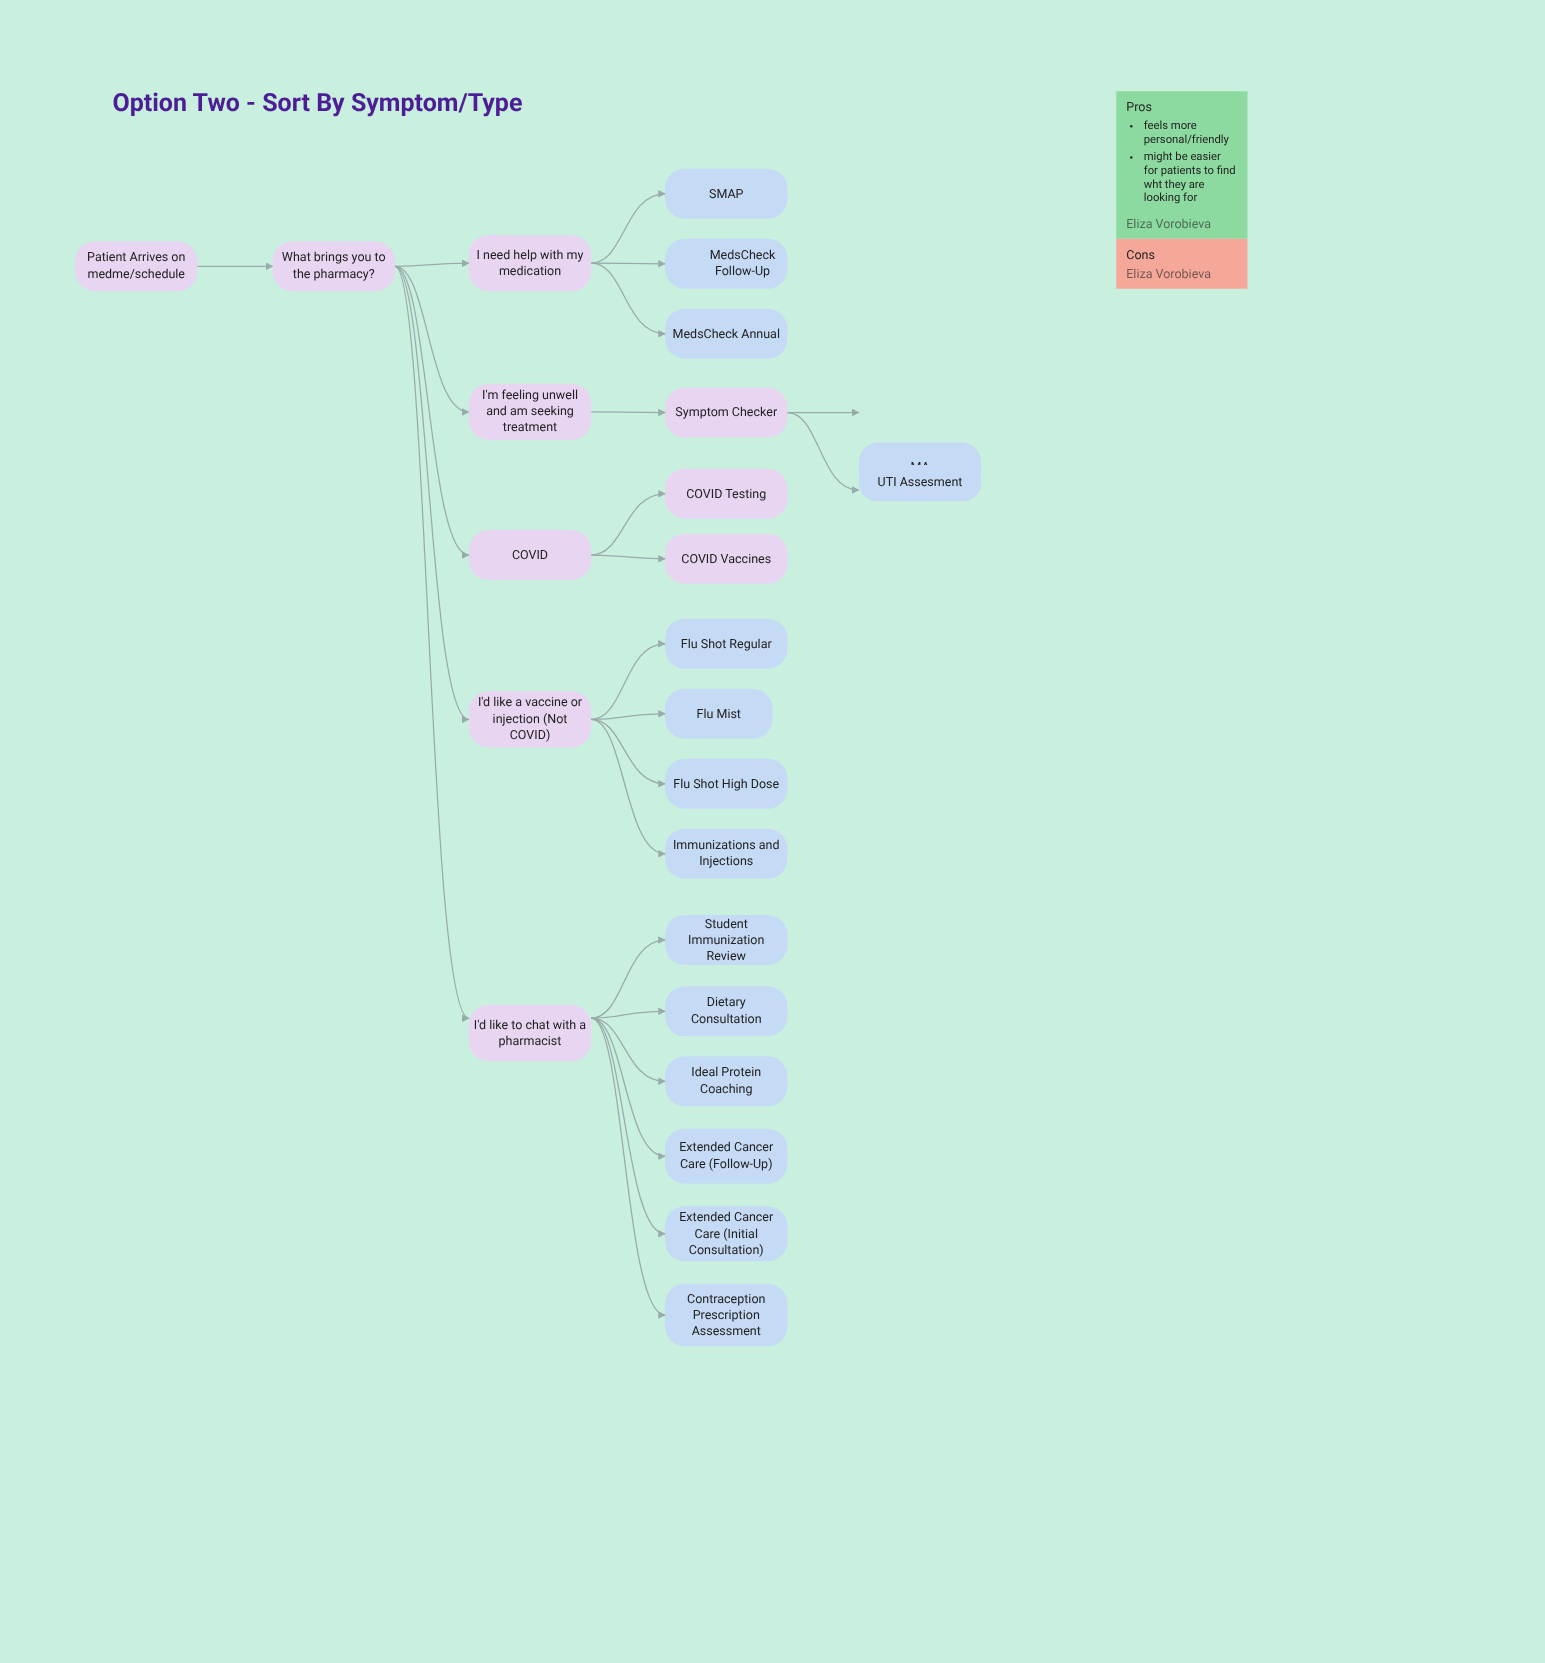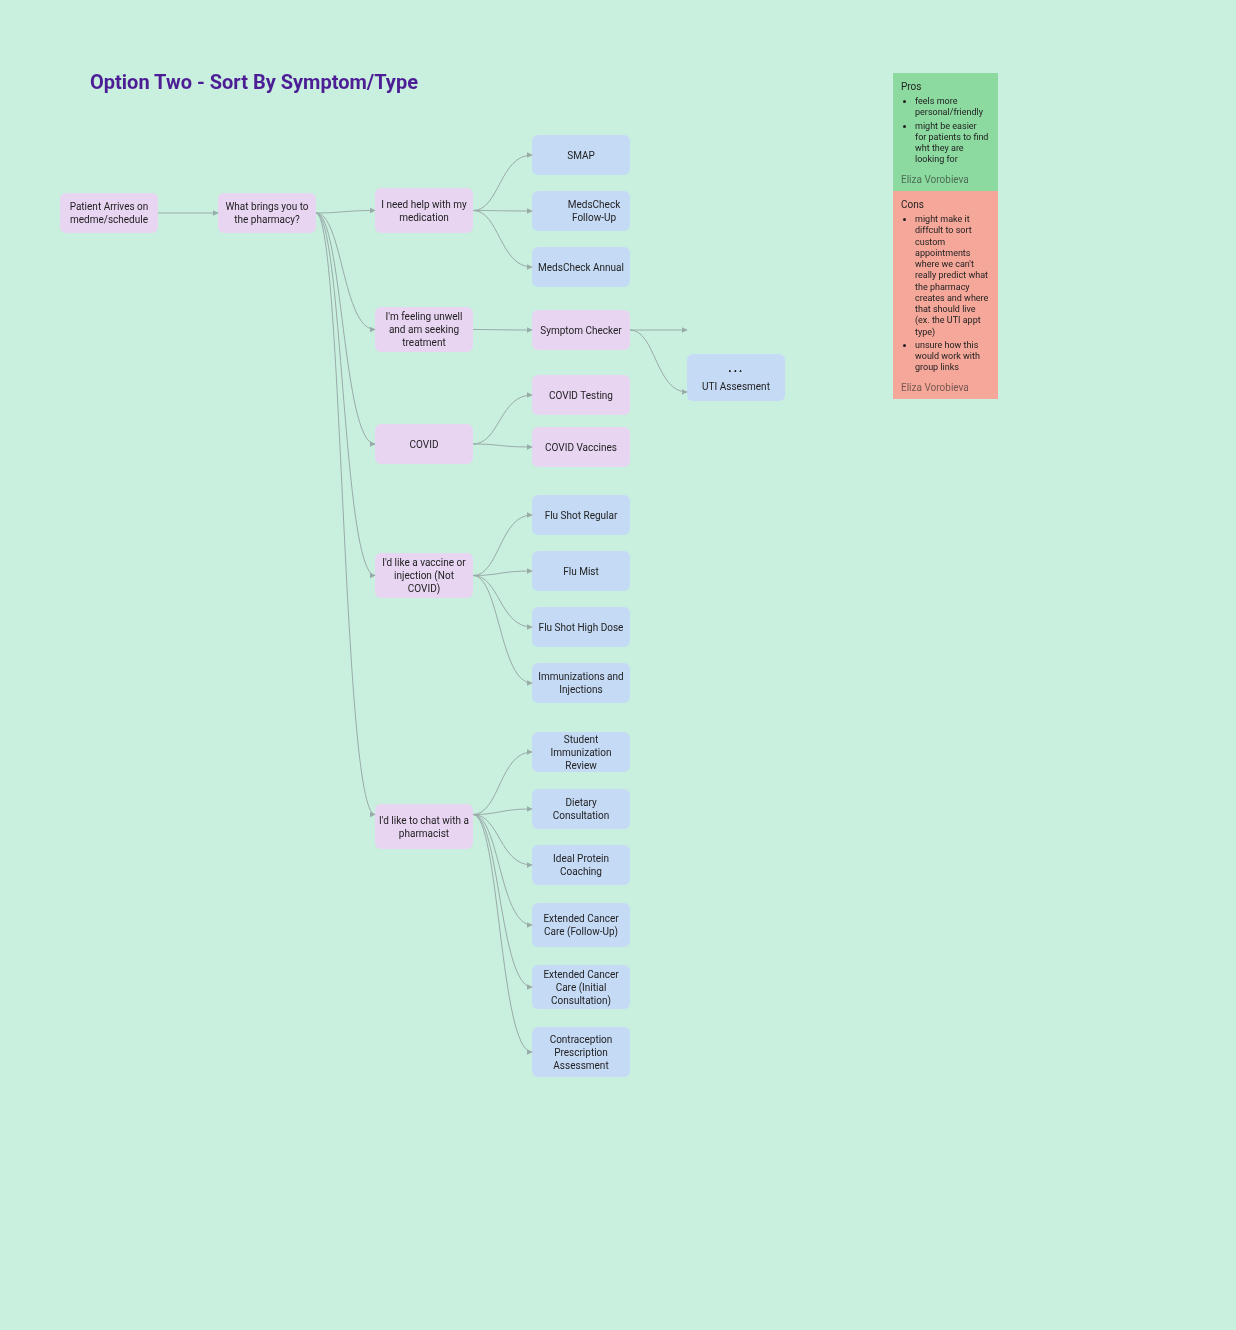--- a/index.html
+++ b/index.html
@@ -23,21 +23,21 @@
   .title {
     position: absolute;
     left: 90px;
     top: 70px;
     font-size: 20px;
     font-weight: 700;
     color: #4c1d95;
   }
   .node {
     position: absolute;
-    border-radius: 6px;
+    border-radius: 16px;
     display: flex;
     align-items: center;
     justify-content: center;
     text-align: center;
     font-size: 10px;
     line-height: 1.3;
     color: #222;
     padding: 4px;
   }
   .purple { background: #e8d5f2; }
@@ -82,21 +82,21 @@
 <div id="vaccine" class="node purple" style="left:375px; top:553px; width:98px; height:45px;">I'd like a vaccine or injection (Not COVID)</div>
 <div id="chat" class="node purple" style="left:375px; top:792px; width:98px; height:45px;margin-top:12px;">I'd like to chat with a pharmacist</div>
 
 <div id="smap" class="node blue" style="left:532px; top:135px; width:98px; height:40px;">SMAP</div>
 <div id="medFollow" class="node blue" style="left:532px; top:191px; width:98px; height:40px;padding-left:30px;">MedsCheck Follow-Up</div>
 <div id="medAnnual" class="node blue" style="left:532px; top:247px; width:98px; height:40px;">MedsCheck Annual</div>
 <div id="symptomChk" class="node purple" style="left:532px; top:310px; width:98px; height:40px;">Symptom Checker</div>
 <div id="covidTest" class="node purple" style="left:532px; top:375px; width:98px; height:40px;">COVID Testing</div>
 <div id="covidVax" class="node purple" style="left:532px; top:427px; width:98px; height:40px;">COVID Vaccines</div>
 <div id="fluReg" class="node blue" style="left:532px; top:495px; width:98px; height:40px;">Flu Shot Regular</div>
-<div id="fluMist" class="node blue" style="left:532px; top:551px; width:98px; height:40px;">Flu Mist</div>
+<div id="fluMist" class="node blue" style="left:532px; top:551px; width:86px; height:40px;">Flu Mist</div>
 <div id="fluHigh" class="node blue" style="left:532px; top:607px; width:98px; height:40px;">Flu Shot High Dose</div>
 <div id="immun" class="node blue" style="left:532px; top:663px; width:98px; height:40px;">Immunizations and Injections</div>
 <div id="student" class="node blue" style="left:532px; top:732px; width:98px; height:40px;">Student Immunization Review</div>
 <div id="diet" class="node blue" style="left:532px; top:789px; width:98px; height:40px;">Dietary Consultation</div>
 <div id="protein" class="node blue" style="left:532px; top:845px; width:98px; height:40px;">Ideal Protein Coaching</div>
 <div id="cancerFU" class="node blue" style="left:532px; top:903px; width:98px; height:44px;">Extended Cancer Care (Follow-Up)</div>
 <div id="cancerInit" class="node blue" style="left:532px; top:965px; width:98px; height:44px;">Extended Cancer Care (Initial Consultation)</div>
 <div id="contra" class="node blue" style="left:532px; top:1027px;width:98px; height:50px;">Contraception Prescription Assessment</div>
 
 <div id="ma" class="node blue" style="left:687px; top:310px; width:98px; height:40px;margin-top:44px;">MA</div>
@@ -106,24 +106,20 @@
   <div class="head">Pros</div>
   <ul>
     <li>feels more personal/friendly</li>
     <li>might be easier for patients to find wht they are looking for</li>
   </ul>
   <div class="author">Eliza Vorobieva</div>
 </div>
 
 <div class="sticky cons" style="left:893px; top:191px;">
   <div class="head">Cons</div>
-  <ul>
-    <li>might make it diffcult to sort custom appointments where we can't really predict what the pharmacy creates and where that should live (ex. the UTI appt type)</li>
-    <li>unsure how this would work with group links</li>
-  </ul>
   <div class="author">Eliza Vorobieva</div>
 </div>
 
 <svg class="connectors">
   <defs>
     <marker id="arr" viewBox="0 0 10 10" refX="9" refY="5" markerWidth="6" markerHeight="6" orient="auto-start-reverse">
       <path d="M 0 0 L 10 5 L 0 10 z" fill="#9aa"></path>
     </marker>
   </defs>
   <g id="edges" stroke="#9aa" stroke-width="1" fill="none" marker-end="url(#arr)">

